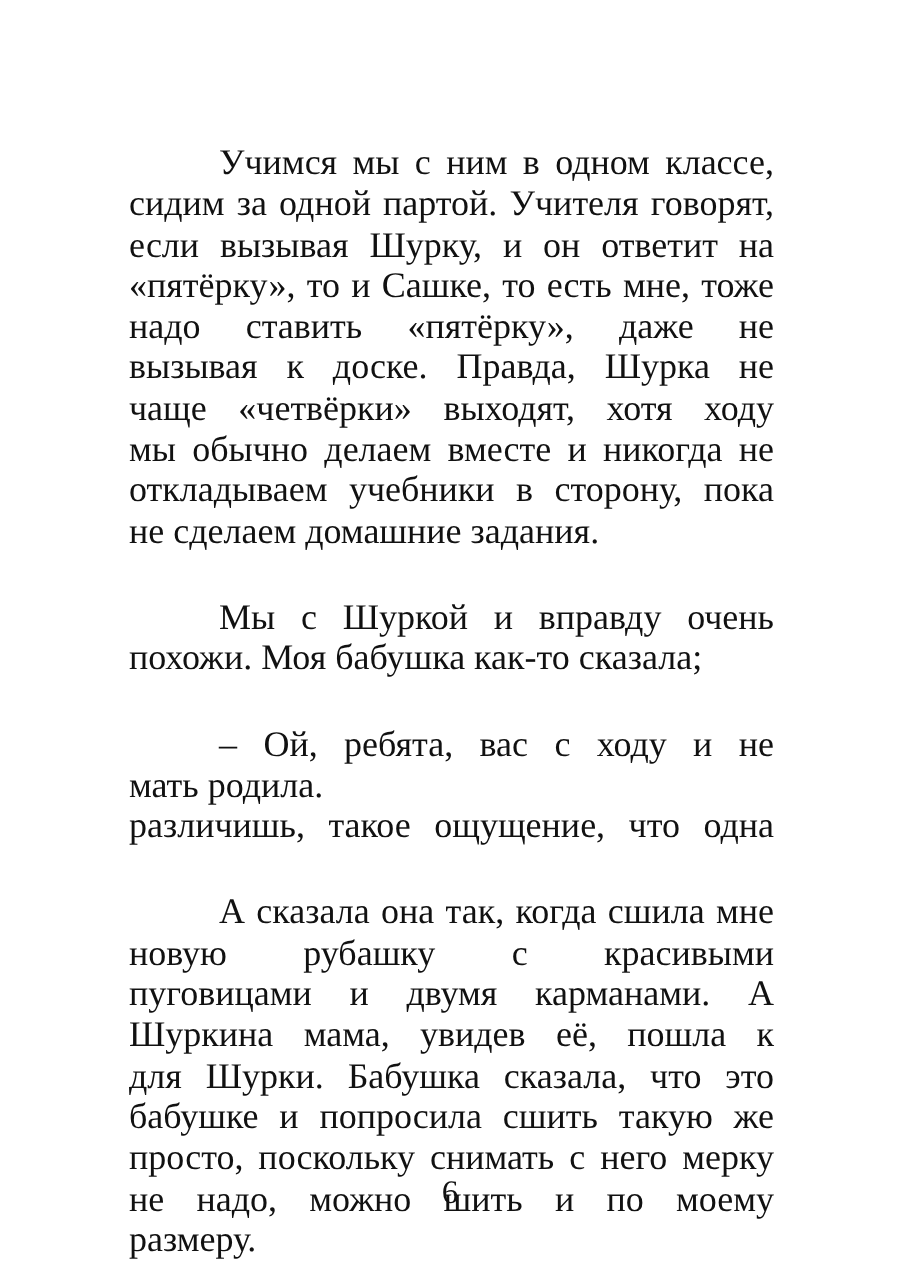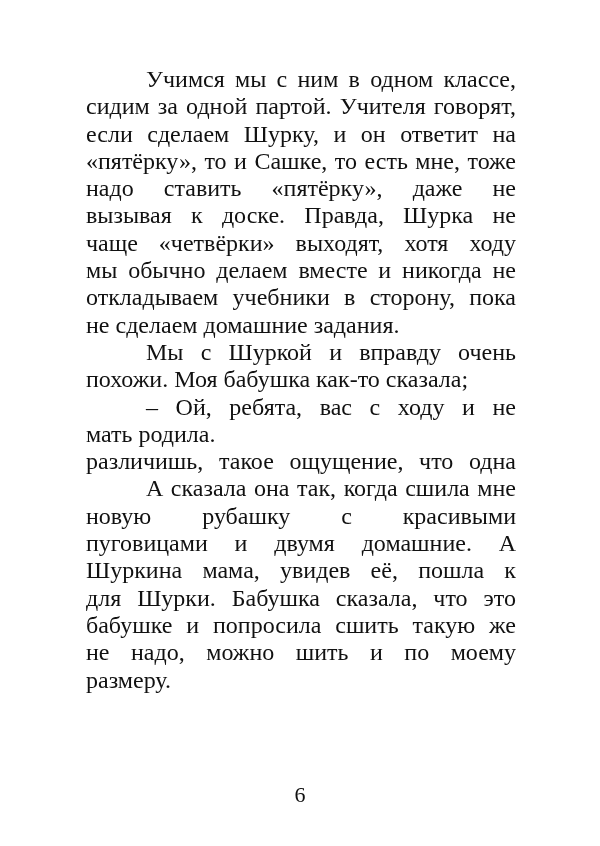--- a/index.html
+++ b/index.html
@@ -38,20 +38,21 @@
       text-align-last: justify;
       height: 27.3px;
       overflow: visible;
     }
     .line.last {
       text-align: right;
       text-align-last: left;
     }
     .line.indent {
       padding-left: 60px;
+      margin-top: 30px;
     }
     .page-number {
       position: absolute;
       left: 0;
       width: 600px;
       top: 782px;
       text-align: center;
       font-family: "Liberation Serif", "DejaVu Serif", serif;
       font-size: 22px;
       color: #111111;
@@ -59,21 +60,21 @@
   </style>
 </head>
 <body>
 
 <div class="page">
   <div class="text-block">
 
     <div class="paragraph">
       <div class="line indent">Учимся мы с ним в одном классе,</div>
       <div class="line">сидим за одной партой. Учителя говорят,</div>
-      <div class="line">если сделаем Шурку, и он ответит на</div>
+      <div class="line">если вызывая Шурку, и он ответит на</div>
       <div class="line">«пятёрку», то и Сашке, то есть мне, тоже</div>
       <div class="line">надо ставить «пятёрку», даже не</div>
       <div class="line">вызывая к доске. Правда, Шурка не</div>
       <div class="line">чаще «четвёрки» выходят, хотя ходу</div>
       <div class="line">мы обычно делаем вместе и никогда не</div>
       <div class="line">откладываем учебники в сторону, пока</div>
       <div class="line last">не сделаем домашние задания.</div>
     </div>
 
     <div class="paragraph">
@@ -83,24 +84,25 @@
 
     <div class="paragraph">
       <div class="line indent">– Ой, ребята, вас с ходу и не</div>
       <div class="line last">мать родила.</div>
       <div class="line">различишь, такое ощущение, что одна</div>
     </div>
 
     <div class="paragraph">
       <div class="line indent">А сказала она так, когда сшила мне</div>
       <div class="line">новую рубашку с красивыми</div>
-      <div class="line">пуговицами и двумя домашние. А</div>
+      <div class="line">пуговицами и двумя карманами. А</div>
       <div class="line">Шуркина мама, увидев её, пошла к</div>
       <div class="line">для Шурки. Бабушка сказала, что это</div>
       <div class="line">бабушке и попросила сшить такую же</div>
+      <div class="line">просто, поскольку снимать с него мерку</div>
       <div class="line">не надо, можно шить и по моему</div>
       <div class="line last">размеру.</div>
     </div>
 
   </div>
 
   <div class="page-number">6</div>
 </div>
 
 </body></html>

